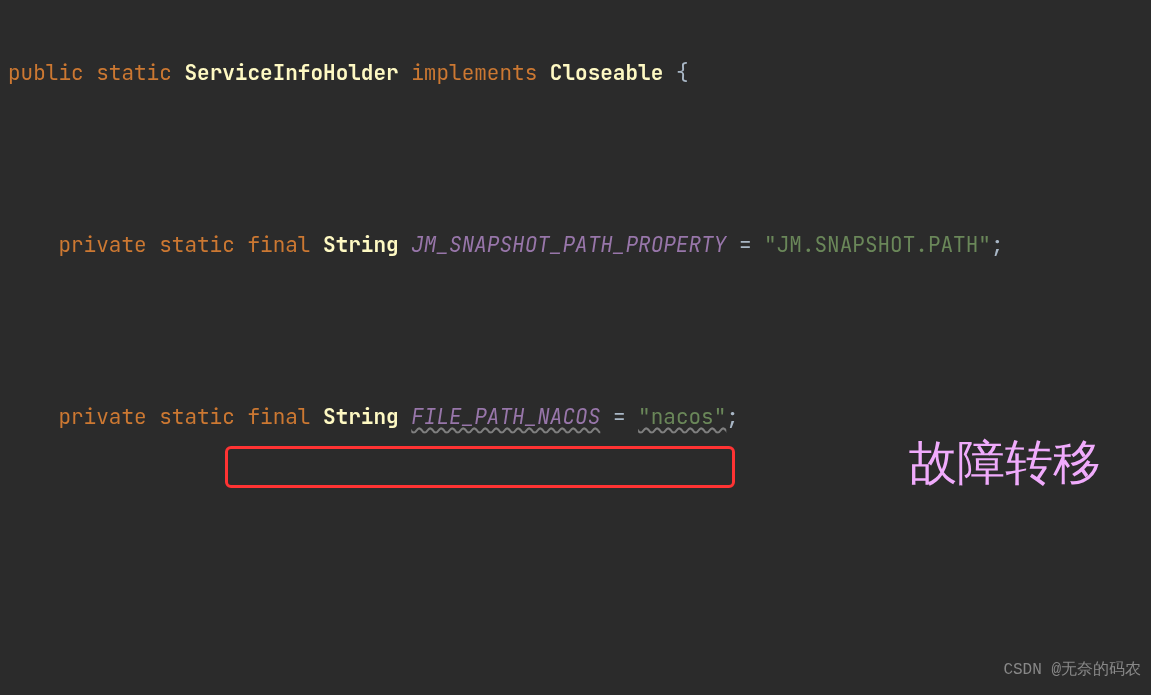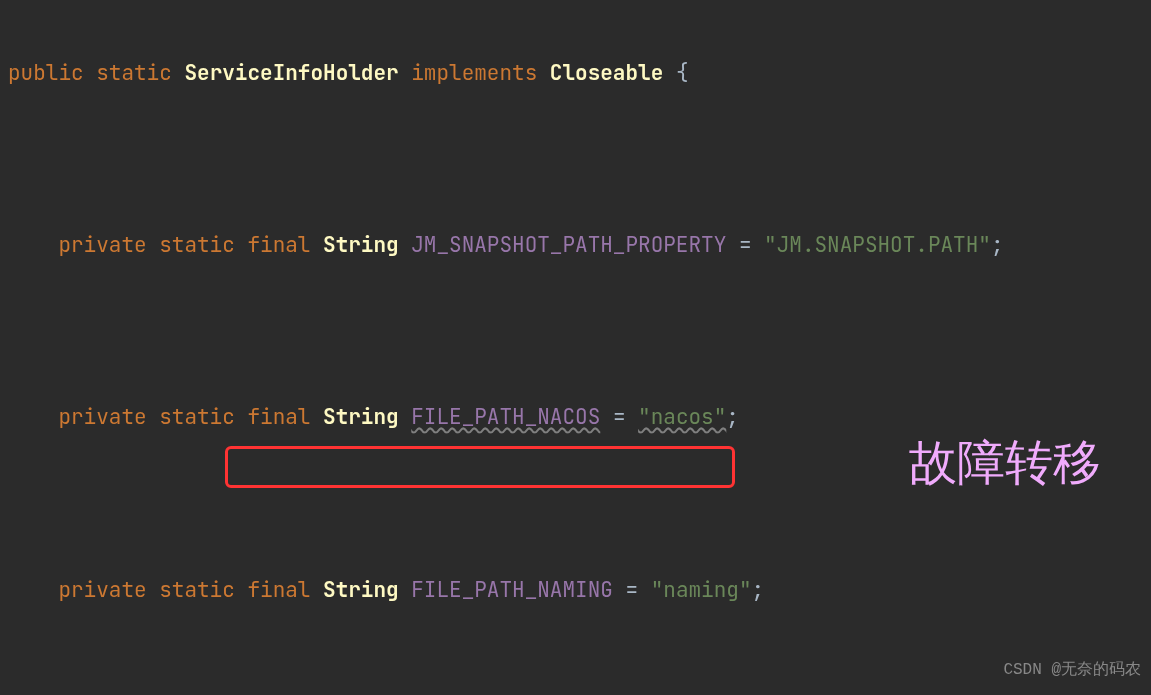--- a/index.html
+++ b/index.html
@@ -17,21 +17,21 @@
       width: 1151px;
       height: 695px;
       overflow: hidden;
       position: relative;
     }
     .code-container {
       white-space: pre;
     }
     .kw { color: #cc7832; }
     .type { color: #fef9c3; font-weight: bold; }
-    .field { color: #9876aa; }
+    .field { color: #9876aa; font-style: italic; }
     .str { color: #6a8759; }
     .underline-wavy {
       text-decoration: underline wavy #808080;
       text-decoration-skip-ink: none;
     }
     .op { color: #a9b7c6; }
     .highlight-box {
       position: absolute;
       border: 3px solid #ff3333;
       border-radius: 6px;
@@ -66,21 +66,20 @@
 </head>
 <body>
 
 <div class="code-container">
 <div class="code-line"><span class="kw">public</span> <span class="kw">static</span> <span class="type">ServiceInfoHolder</span> <span class="kw">implements</span> <span class="type">Closeable</span> <span class="op">{</span></div>
 <div class="code-line"> </div>
 <div class="code-line">    <span class="kw">private</span> <span class="kw">static</span> <span class="kw">final</span> <span class="type">String</span> <span class="field">JM_SNAPSHOT_PATH_PROPERTY</span> <span class="op">=</span> <span class="str">"JM.SNAPSHOT.PATH"</span><span class="op">;</span></div>
 <div class="code-line"> </div>
 <div class="code-line">    <span class="kw">private</span> <span class="kw">static</span> <span class="kw">final</span> <span class="type">String</span> <span class="field underline-wavy">FILE_PATH_NACOS</span> <span class="op">=</span> <span class="str underline-wavy">"nacos"</span><span class="op">;</span></div>
 <div class="code-line"> </div>
-<div class="code-line">    <span class="kw">private</span> <span class="kw">static</span> <span class="kw">final</span> <span class="type">String</span> <span class="field">FILE_PATH_NAMING</span> <span class="op">=</span> <span class="str">"naming"</span><span class="op">;</span></div>
 <div class="code-line"> </div>
 
 
 
 
 
 
 
 
 

